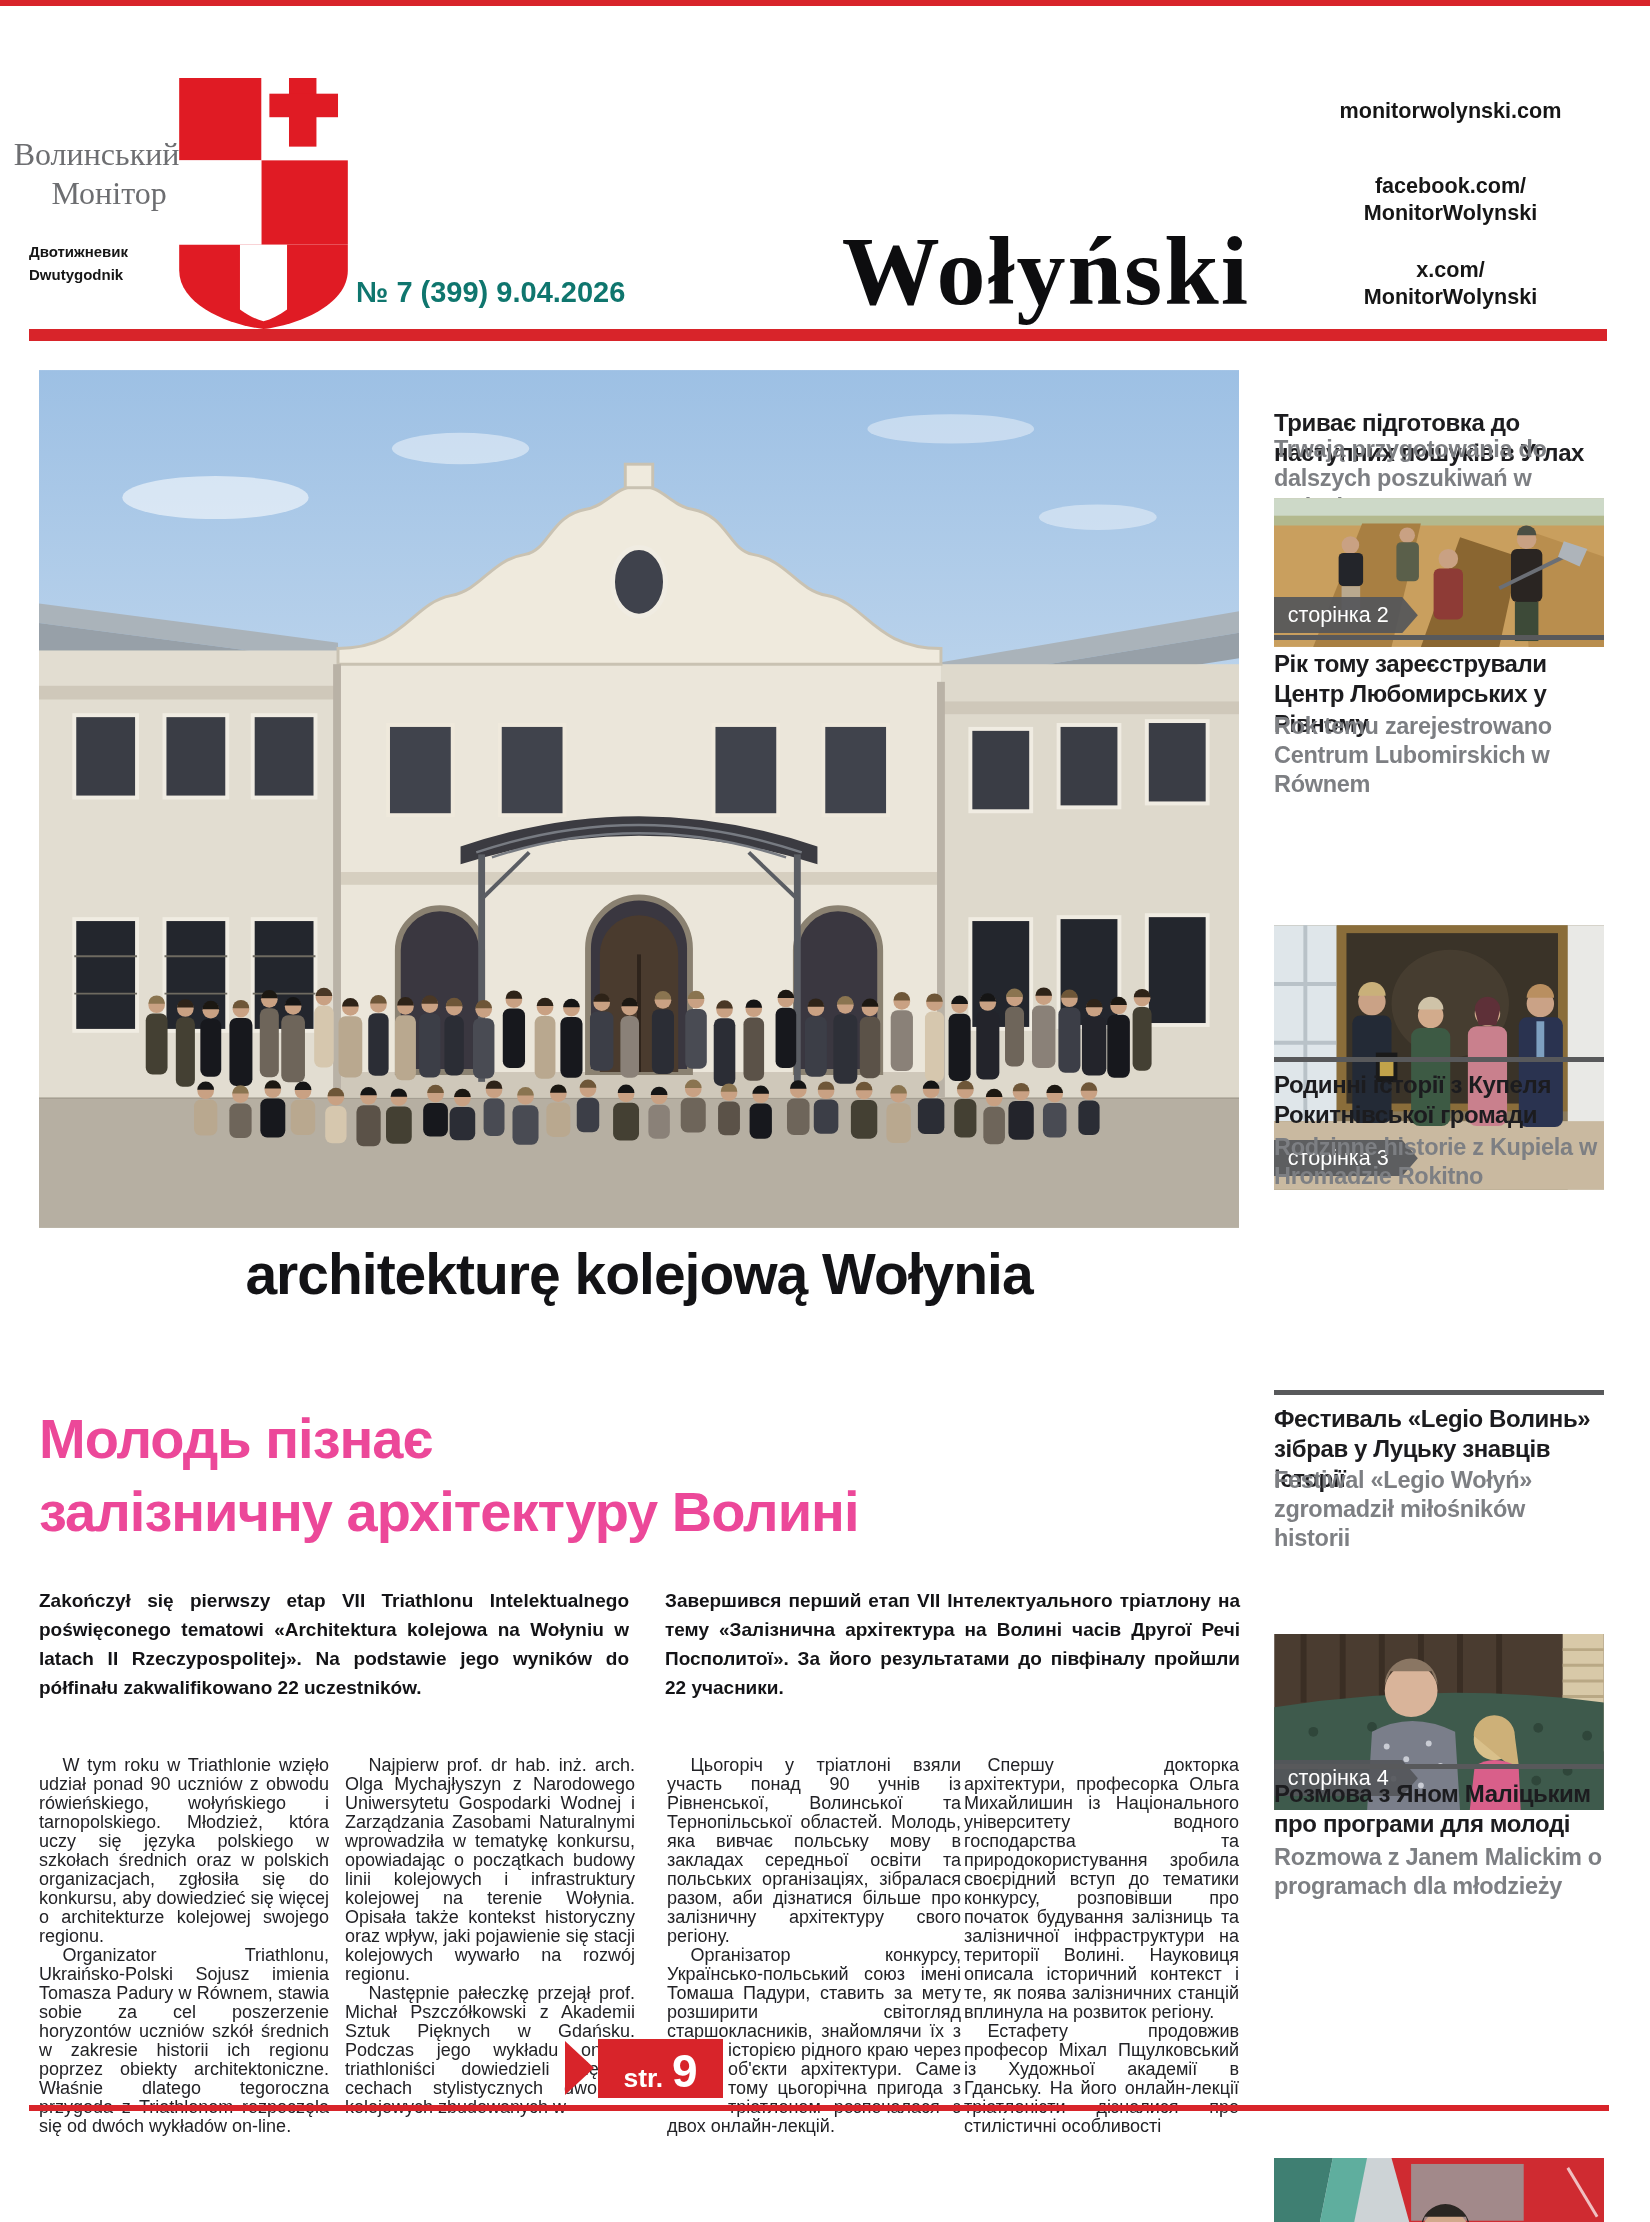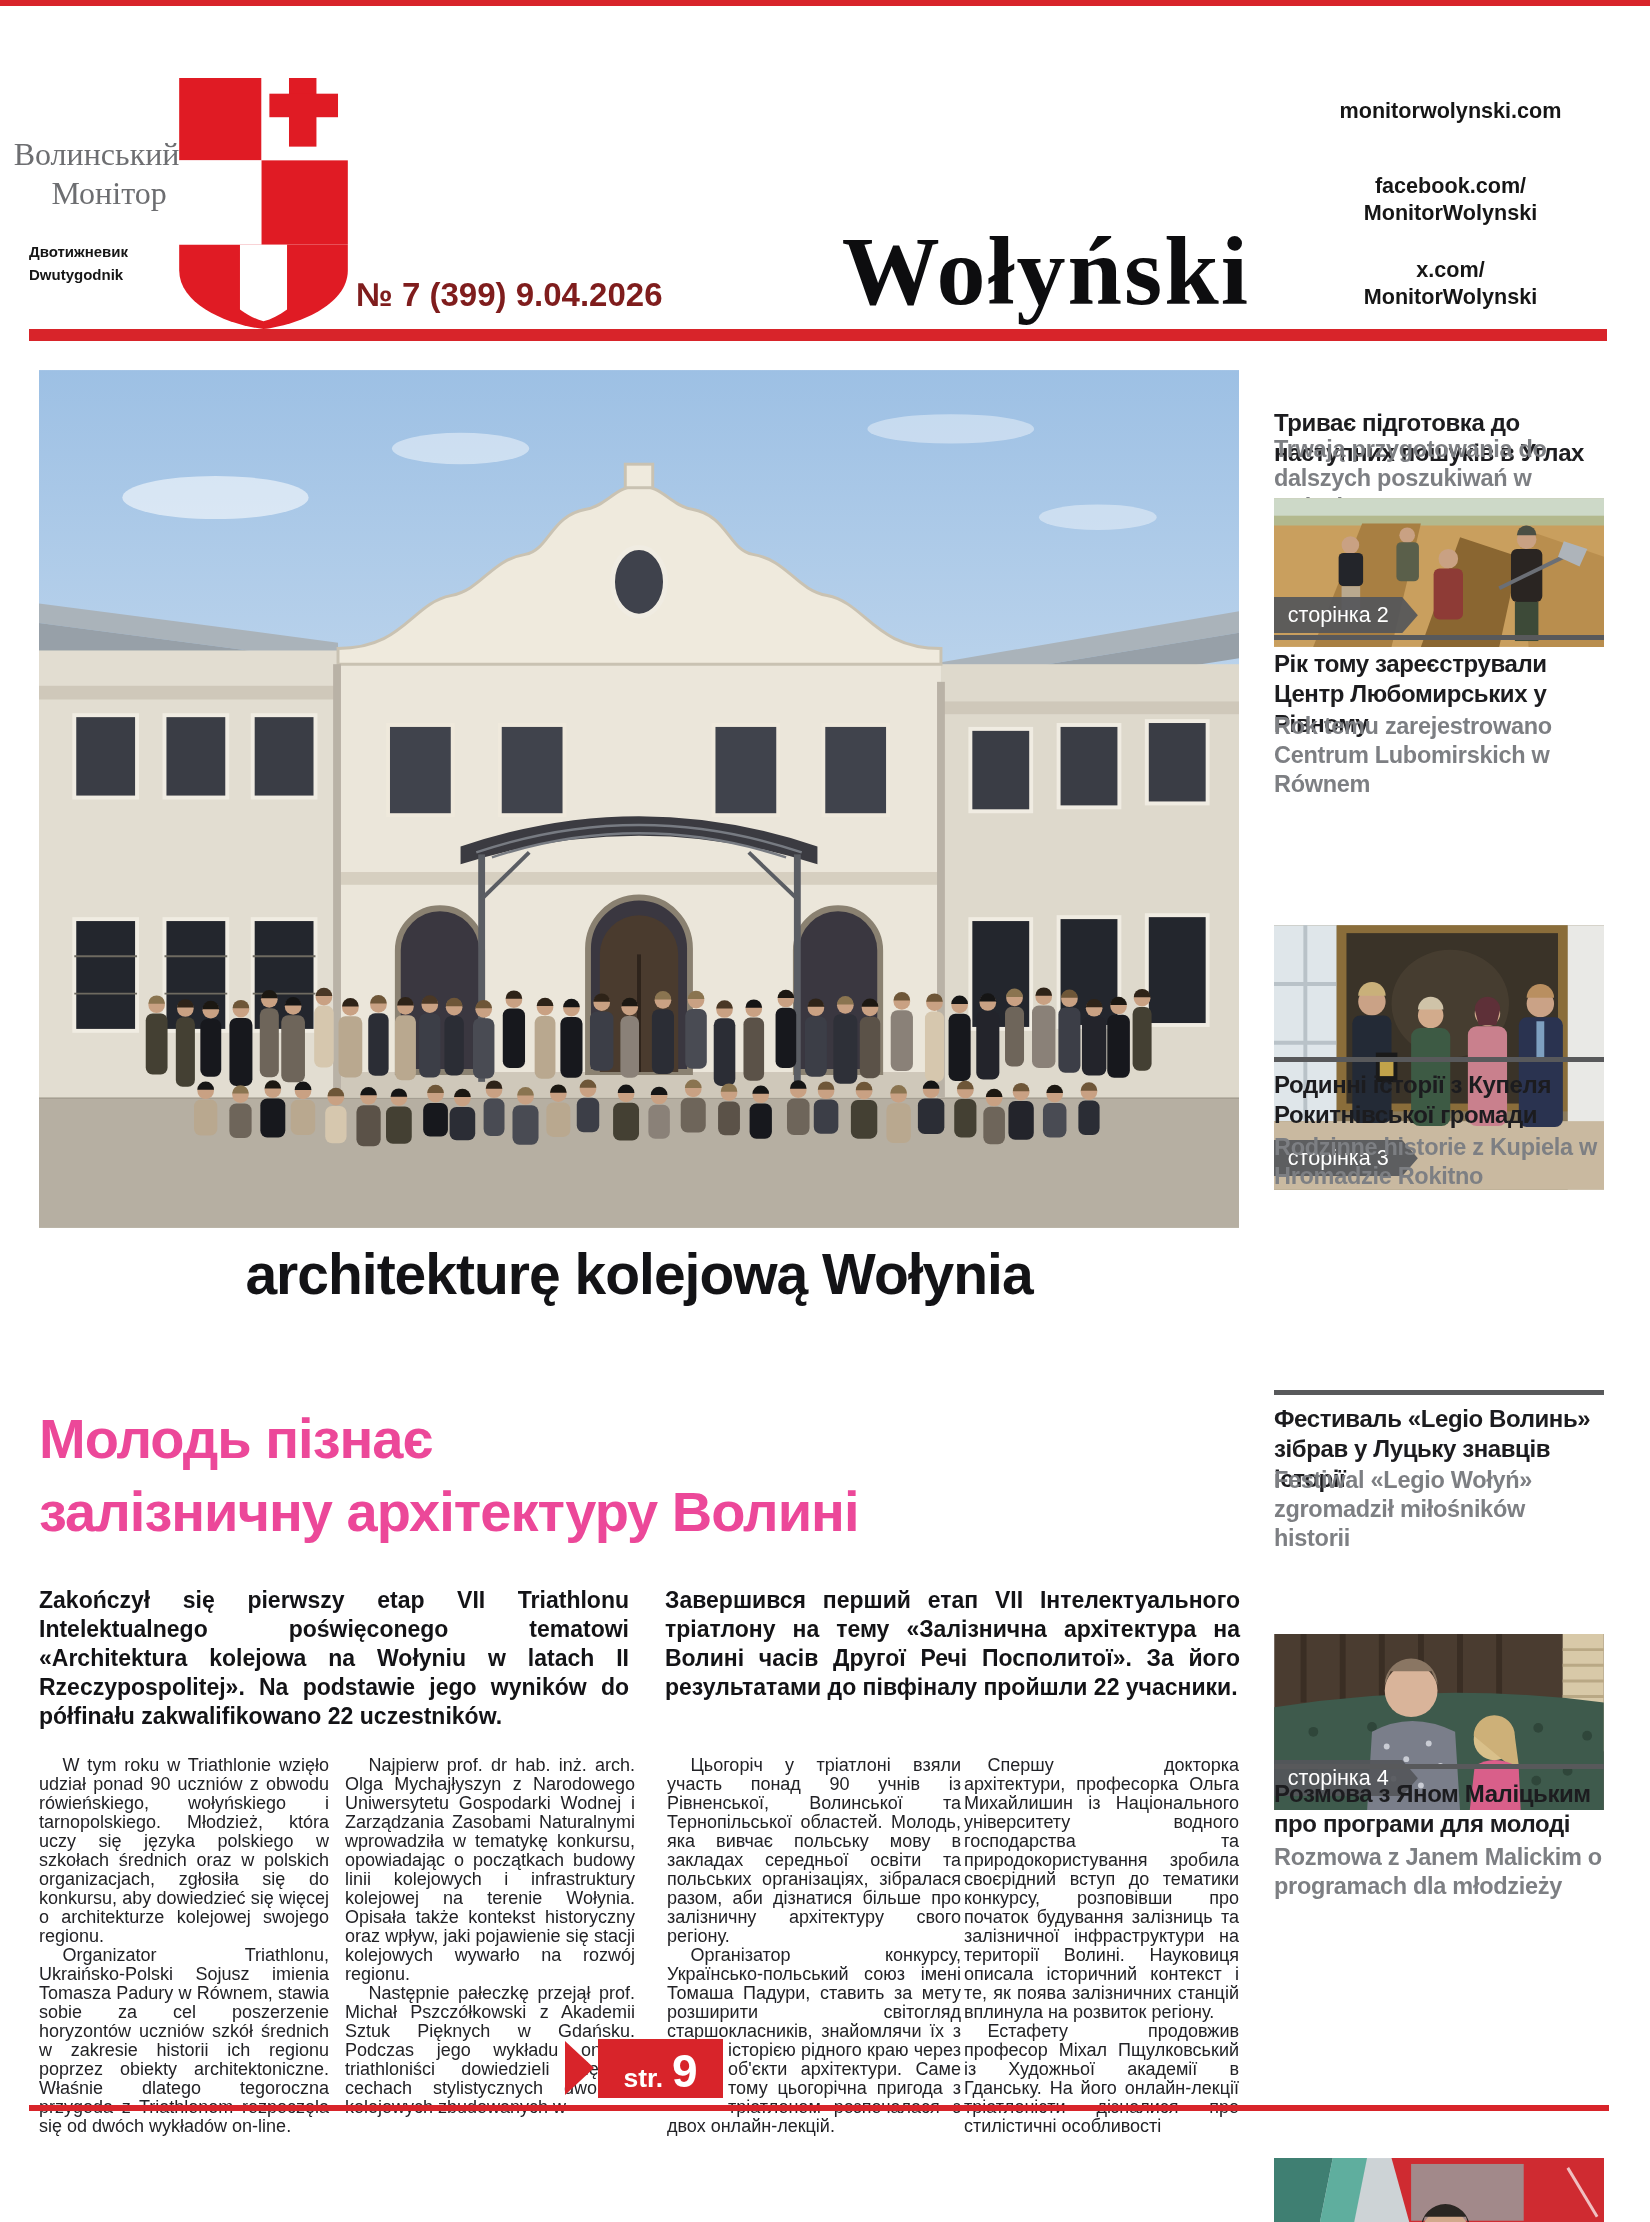--- a/index.html
+++ b/index.html
@@ -10,34 +10,34 @@
   
   #top-strip{left:0;top:0;width:1651px;height:5.9px;background:#d8242a;}
   #brand-ua{left:13.7px;top:135px;width:153px;text-align:right;
             font-family:"Liberation Serif", serif;font-size:32px;line-height:39px;color:#6d6e71;}
   #frequency{left:29px;top:241px;font-size:15px;line-height:22.5px;font-weight:bold;color:#161616;}
   #logo{left:179px;top:78px;}
   #title-main{left:382px;top:45px;width:863px;font-family:"Liberation Serif", serif;
               font-weight:bold;font-size:208px;line-height:196px;letter-spacing:2.9px;color:#e01b24;}
   #title-sub{left:774px;top:220px;width:476px;text-align:right;font-family:"Liberation Serif", serif;
              font-weight:bold;font-size:98px;line-height:102px;letter-spacing:2px;color:#0d0d0f;}
-  #issue-line{left:356px;top:276px;font-size:33px;font-weight:bold;color:#7f1d1d;}
+  #issue-line{left:356px;top:276px;font-size:29px;font-weight:bold;color:#0f766e;}
   .toplink{width:333px;text-align:center;font-size:21.6px;line-height:26.5px;font-weight:bold;color:#161616;}
   #link-site{left:1284px;top:98px;}
   #link-fb{left:1284px;top:173px;}
   #link-x{left:1284px;top:257px;}
   #header-rule{left:29px;top:329px;width:1578px;height:11.8px;background:#d8242a;}
 
   
   #main-photo{left:39px;top:370px;width:1200px;height:858px;}
   #headline-pl{left:39px;top:1241px;width:1200px;text-align:center;font-weight:bold;
                font-size:57px;line-height:66px;letter-spacing:-1px;color:#131316;}
   #headline-ua{left:39px;top:1402px;width:1200px;text-align:left;font-weight:bold;
                font-size:56px;line-height:73px;letter-spacing:-1px;color:#ec4899;}
-  .lead{top:1586px;font-size:23px;line-height:29px;font-weight:bold;color:#131316;
+  .lead{top:1586px;font-size:19px;line-height:29px;font-weight:bold;color:#131316;
         text-align:justify;}
   #lead-pl{left:39px;width:590px;}
   #lead-ua{left:665px;width:575px;}
   .bodycol{top:1756px;font-size:18px;line-height:19px;text-align:justify;color:#222226;}
   .bodycol p{margin:0;text-indent:23.5px;}
   #col1{left:39px;width:290px;}
   #col2{left:345px;width:290px;}
   #col3{left:667px;width:294px;}
   #col4{left:964px;width:275px;}
   .wrapspacer{float:left;width:61px;height:63px;}

